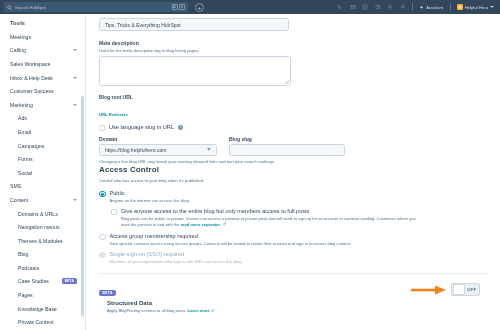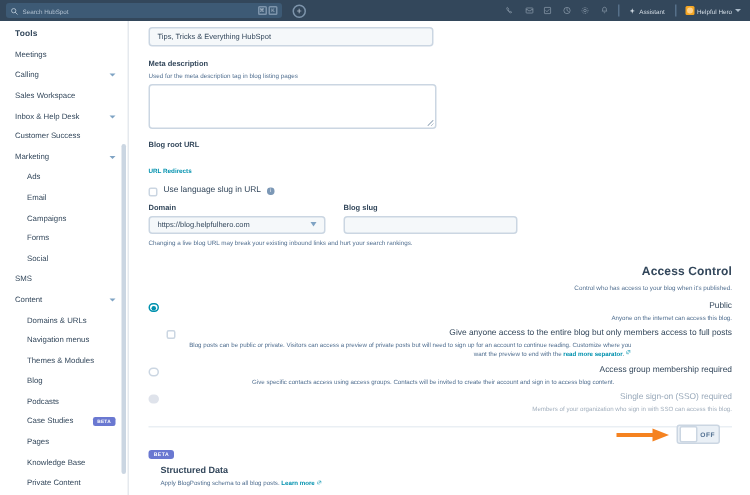--- a/index.html
+++ b/index.html
@@ -396,21 +396,21 @@
       </div>
       <div>
         <div class="field-label">Blog slug</div>
         <div class="inp" style="width:116px;height:12px;margin-top:2px;background:#f5f8fa;"></div>
       </div>
     </div>
 
     <div class="help-txt" style="margin-top:3.5px;">Changing a live blog URL may break your existing inbound links and hurt your search rankings.</div>
   </div>
 
-  <div style="margin-top:11px;text-align:right;">
+  <div style="">
     <div class="sec-title">Access Control</div>
     <div class="help-txt" style="margin-top:4px;">Control who has access to your blog when it's published.</div>
 
     <div class="chk-row" style="margin-top:6px;">
       <span class="radio checked"></span>
       <div style="flex:1;">
         <div class="opt-title">Public</div>
         <div class="opt-desc" style="margin-top:1.5px;">Anyone on the internet can access this blog.</div>
       </div>
     </div>

